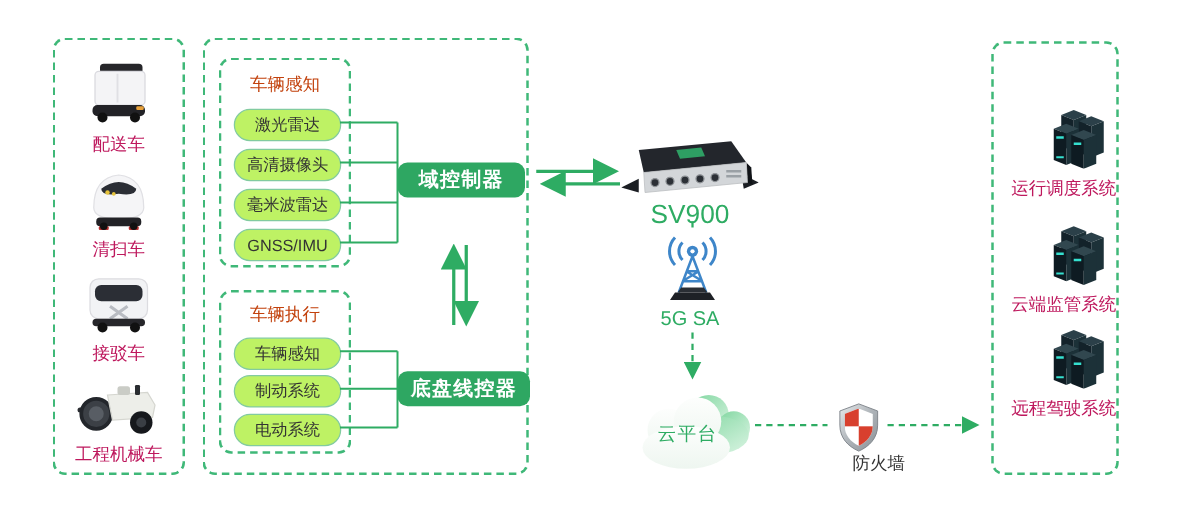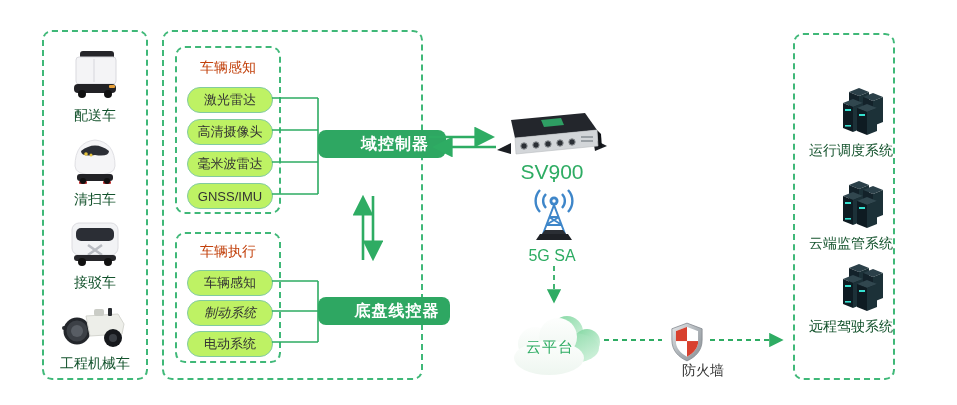--- a/index.html
+++ b/index.html
@@ -4,24 +4,24 @@
 <style>
   html,body{margin:0;padding:0;background:#fff;}
   body{width:957px;height:405px;overflow:hidden;font-family:"Liberation Sans","DejaVu Sans",sans-serif;}
   .canvas{position:relative;width:957px;height:405px;background:#fff;}
   .dashed-panel{position:absolute;border:2px dashed #3FB878;border-radius:10px;box-sizing:border-box;}
   .inner-panel{position:absolute;border:2px dashed #3FB878;border-radius:10px;box-sizing:border-box;}
   .section-title{position:absolute;left:0;width:100%;text-align:center;color:#c2410c;font-weight:normal;font-size:14px;}
   .pill{position:absolute;left:10px;width:86px;height:26px;border:1.5px solid #82CBA0;border-radius:13px;
         display:flex;align-items:center;justify-content:center;font-size:13px;color:#333;background:#bef264;box-sizing:border-box;}
   .green-box{position:absolute;background:#2EA762;color:#fff;font-weight:bold;font-size:16px;letter-spacing:1px;
-        display:flex;align-items:center;justify-content:center;border-radius:8px;padding-left:26px;}
+        display:flex;align-items:center;justify-content:center;border-radius:8px;}
   .vehicle{position:absolute;left:0;right:0;display:flex;flex-direction:column;align-items:center;}
   .server{position:absolute;left:0;right:0;display:flex;flex-direction:column;align-items:flex-end;}
-  .item-label{font-size:14px;color:#14532d;line-height:18px;margin-top:2px;}
+  .item-label{font-size:14px;color:#be185d;line-height:18px;margin-top:2px;}
   .green-caption{position:absolute;color:#2EAC63;text-align:center;}
   .overlay{position:absolute;left:0;top:0;pointer-events:none;}
   .abs{position:absolute;}
 </style>
 </head>
 <body>
 
 <div class="canvas">
 
   <div class="dashed-panel" style="left:42px;top:30px;width:106px;height:350px;">
@@ -87,21 +87,21 @@
     <div class="section-title" style="top:11px;">车辆感知</div>
     <div class="pill" style="top:39px;">激光雷达</div>
     <div class="pill" style="top:71px;">高清摄像头</div>
     <div class="pill" style="top:103px;">毫米波雷达</div>
     <div class="pill" style="top:135px;">GNSS/IMU</div>
   </div>
 
   <div class="inner-panel" style="left:175px;top:232px;width:106px;height:131px;">
     <div class="section-title" style="top:9px;">车辆执行</div>
     <div class="pill" style="top:36px;">车辆感知</div>
-    <div class="pill" style="top:66px;font-style:italic;">制动系统</div>
+    <div class="pill" style="top:66px;">制动系统</div>
     <div class="pill" style="top:97px;">电动系统</div>
   </div>
 
   <div class="green-box" style="left:318px;top:130px;width:102px;height:28px;">域控制器</div>
   <div class="green-box" style="left:318px;top:297px;width:106px;height:28px;">底盘线控器</div>
 
   <svg class="overlay" width="957" height="405">
     <defs>
       <marker id="ah" markerWidth="8" markerHeight="8" refX="6" refY="4" orient="auto">
         <path d="M0,0 L8,4 L0,8 Z" fill="#2EAC63"></path>

